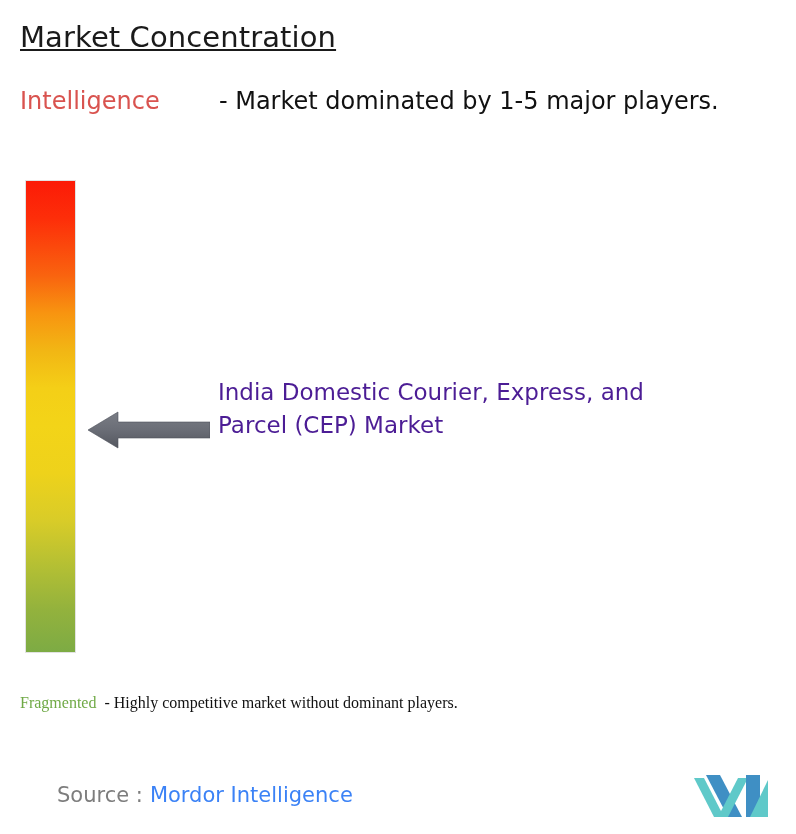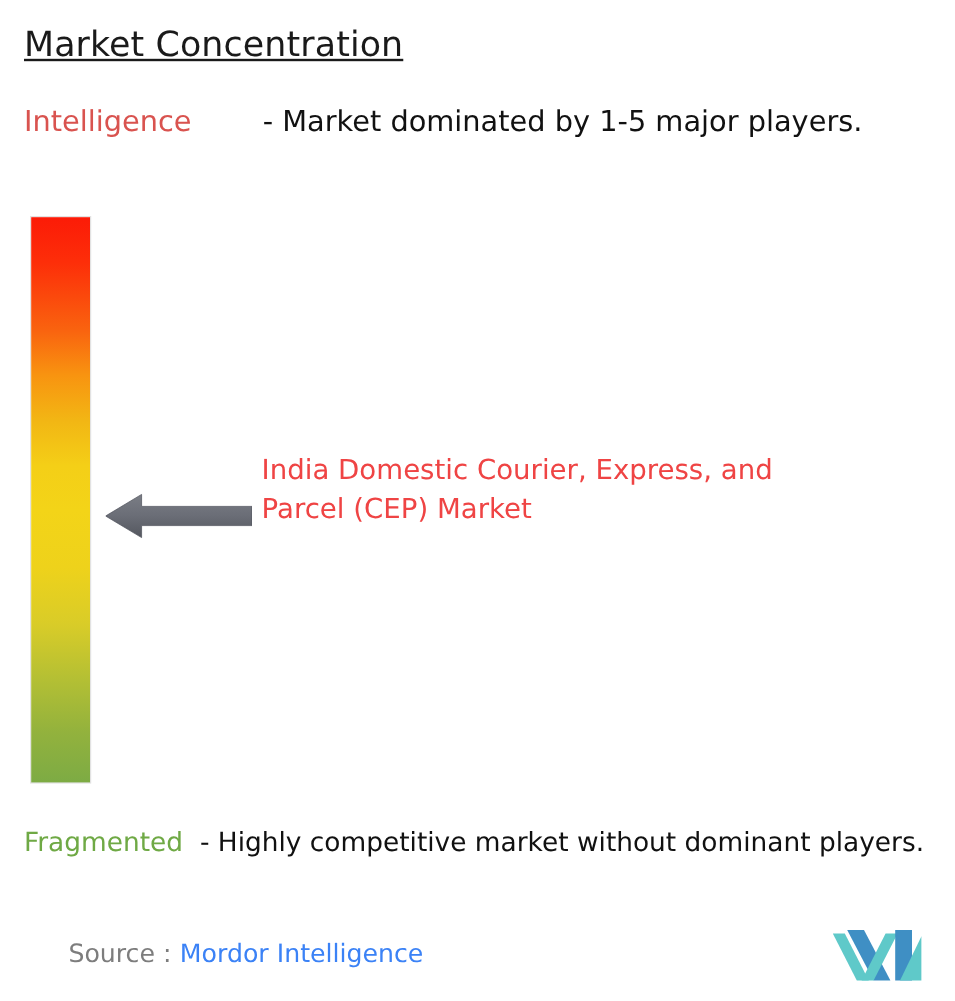--- a/index.html
+++ b/index.html
@@ -83,34 +83,35 @@
   }
 
   
   .market-label {
     position: absolute;
     left: 218px;
     top: 376px;
     width: 430px;
     font-size: 23px;
     line-height: 33px;
-    color: #ef4444;
+    color: #4c1d95;
     font-weight: 400;
   }
 
   
   .legend-bottom {
     position: absolute;
     left: 20px;
     top: 686px;
     width: 766px;
-    font-size: 22px;
+    font-size: 16px;
     line-height: 33px;
     color: #111111;
     font-weight: 400;
+    font-family: Liberation Serif, serif;
   }
   .legend-bottom .kw {
     color: #6fa945;
   }
 
   
   .source-line {
     position: absolute;
     left: 20px;
     top: 781px;

